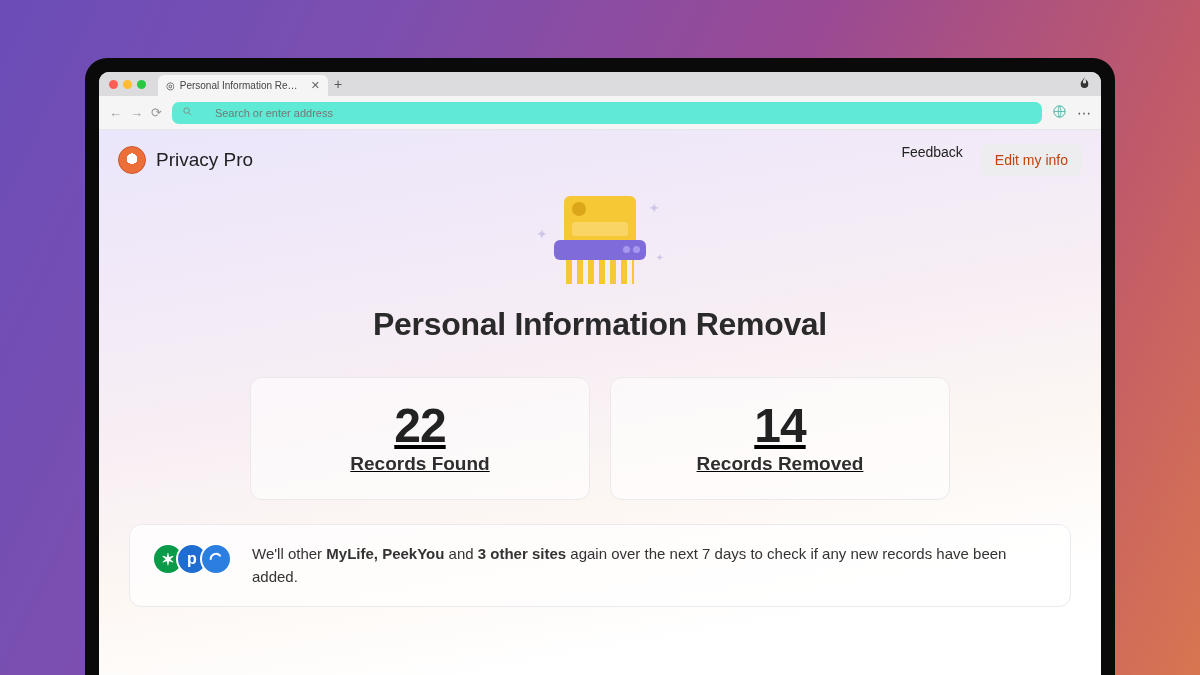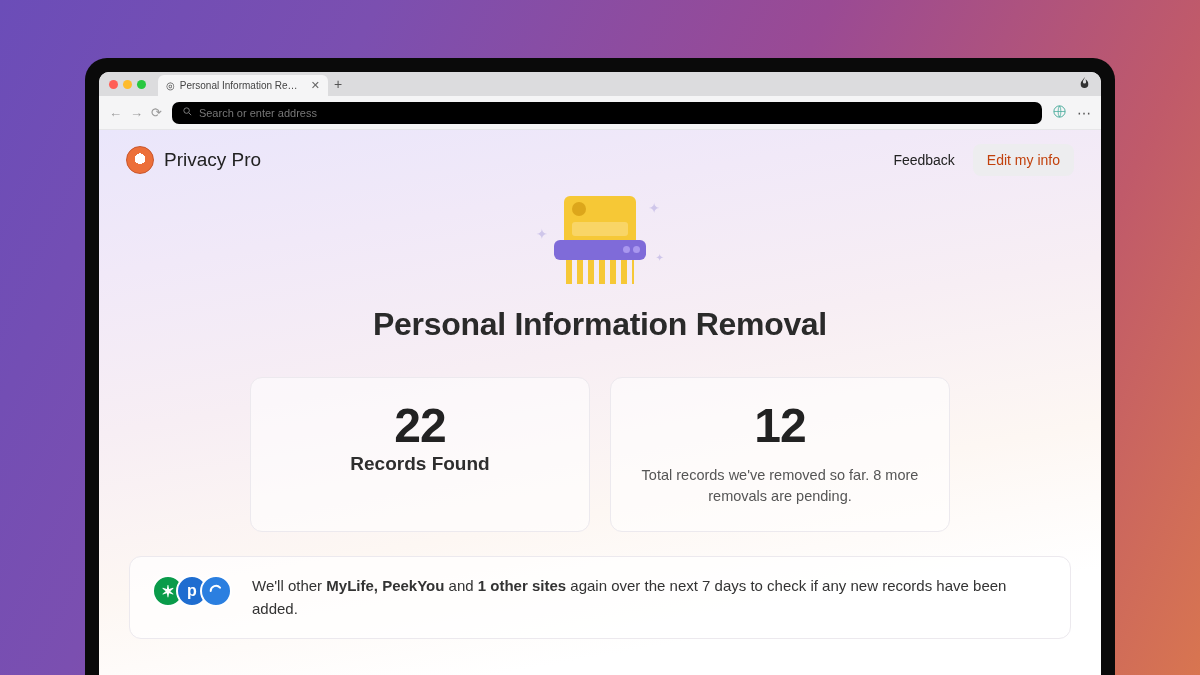--- a/index.html
+++ b/index.html
@@ -46,44 +46,44 @@
   .tab-plus { margin-left:6px; font-size:14px; color:#555; }
   .tab-fire { margin-left:auto; font-size:12px; }
 
   .urlbar {
     height: 34px; background: #f5f5f6; display:flex; align-items:center; padding: 0 10px; gap:10px;
     border-bottom:1px solid #e6e6e8;
   }
   .navbtns { display:flex; gap:8px; color:#999; font-size:13px; }
   .navbtns span { cursor:default; }
   .addr {
-    flex:1; background:#000000; border-radius:7px; height:22px;
-    display:flex; align-items:center; padding:0 10px; color:#777; font-size:11px; gap:6px;
+    flex:1; background:#5eead4; border-radius:7px; height:22px;
+    display:flex; align-items:center; padding:0 10px; color:#777; font-size:11px; gap:22px;
   }
   .urlright { display:flex; gap:10px; color:#555; font-size:14px; align-items:center;}
 
   
   .page {
     flex:1;
     background: linear-gradient(170deg, #eae6fb 0%, #f1e9f8 20%, #f7eef4 42%, #fdf7f3 65%, #ffffff 85%);
     overflow:hidden;
     display:flex; flex-direction:column;
   }
   .appbar {
-    height:60px; display:flex; align-items:center; padding: 0 27px;
+    height:60px; display:flex; align-items:center; padding: 0 19px;
   }
   .brand { display:flex; align-items:center; gap:10px; }
   .brand-logo {
     width:28px; height:28px; border-radius:50%;
     background: radial-gradient(circle at 50% 45%, #fff 0 28%, #ec6f39 28% 100%);
     border:1.5px solid #c9552a;
     position:relative;
   }
   .brand-name { font-size:19px; font-weight:500; color:#222; }
-  .appbar-right { margin-left:auto; display:flex; align-items:center; gap:18px; }
+  .appbar-right { margin-left:auto; display:flex; gap:18px; }
   .feedback { font-size:14px; color:#222; }
   .editbtn {
     background:#ededef; border-radius:8px; padding:8px 14px; font-size:14px; color:#c2410c;
   }
 
   .hero { display:flex; flex-direction:column; align-items:center; margin-top:6px; }
   .illus { width:120px; height:96px; position:relative; }
   .card-ic { position:absolute; top:0; left:24px; width:72px; height:50px; background:#f6c836; border-radius:6px; }
   .card-ic::before { content:""; position:absolute; top:6px; left:8px; width:14px; height:14px; border-radius:50%; background:#dca61b; }
   .card-ic::after { content:""; position:absolute; top:26px; left:8px; right:8px; height:14px; background:#f9d566; border-radius:3px; }
@@ -93,21 +93,21 @@
     background: repeating-linear-gradient(90deg,#f6c836 0 6px, transparent 6px 11px);
   }
   .spark { position:absolute; color:#cfc6ea; font-size:14px; }
   .s1{top:4px; right:0}.s2{top:30px; left:-4px}.s3{top:56px; right:-4px; font-size:10px}
 
   .page-title {
     font-size:32px; font-weight:700; color:#2a2a2a; margin-top:14px; letter-spacing:-0.3px;
   }
 
   .stats {
-    display:flex; gap:20px; margin:34px 30px 0; justify-content:center;
+    display:flex; gap:20px; margin:34px 30px 0; justify-content:center;text-decoration:underline;
   }
   .stat {
     flex:1; max-width:340px; border:1px solid #ece9ee; background:rgba(255,255,255,0.55);
     border-radius:12px; padding:20px 24px 24px; text-align:center;
   }
   .stat-num { font-size:48px; font-weight:800; color:#222; letter-spacing:-1px; }
   .stat-label { font-size:19px; font-weight:700; color:#2e2e2e; margin-top:0px; }
   .stat-desc { font-size:14.5px; color:#555; margin-top:12px; line-height:1.45; }
 
   .scanrow {
@@ -198,35 +198,35 @@
         </div>
         <h1 class="page-title">Personal Information Removal</h1>
       </div>
 
       <div class="stats">
         <div class="stat">
           <div class="stat-num">22</div>
           <div class="stat-label">Records Found</div>
         </div>
         <div class="stat">
-          <div class="stat-num">12</div>
-          <div class="stat-desc">Total records we've removed so far. 8 more removals are pending.</div>
+          <div class="stat-num">14</div>
+          <div class="stat-label">Records Removed</div>
         </div>
       </div>
 
       <div class="scanrow">
         <div class="sitelogos">
           <div class="sl a">✶</div>
           <div class="sl b">p</div>
           <div class="sl c">
             <svg width="16" height="16" viewBox="0 0 24 24">
                 <path d="M4 12a8 8 0 0 1 14-5" fill="none" stroke="#fff" stroke-width="3" stroke-linecap="round"></path>
               </svg>
           </div>
         </div>
         <div class="scantext">
-          <span>We'll other </span><b>MyLife, PeekYou</b><span> and </span><b>1 other sites</b><span> again over the next 7 days to check if any new records have been added.</span>
+          <span>We'll other </span><b>MyLife, PeekYou</b><span> and </span><b>3 other sites</b><span> again over the next 7 days to check if any new records have been added.</span>
         </div>
       </div>
 
     </div>
   </div>
 </div>
 
 </body></html>

